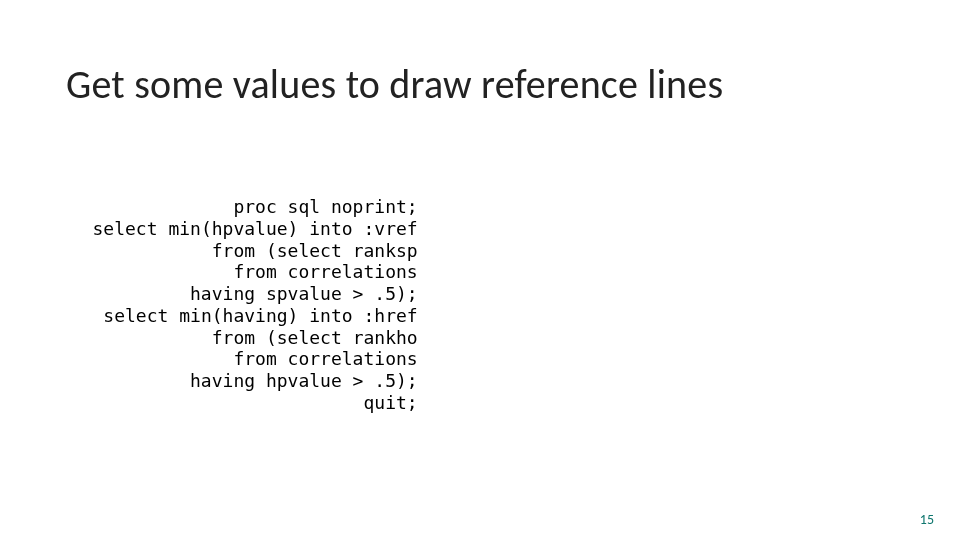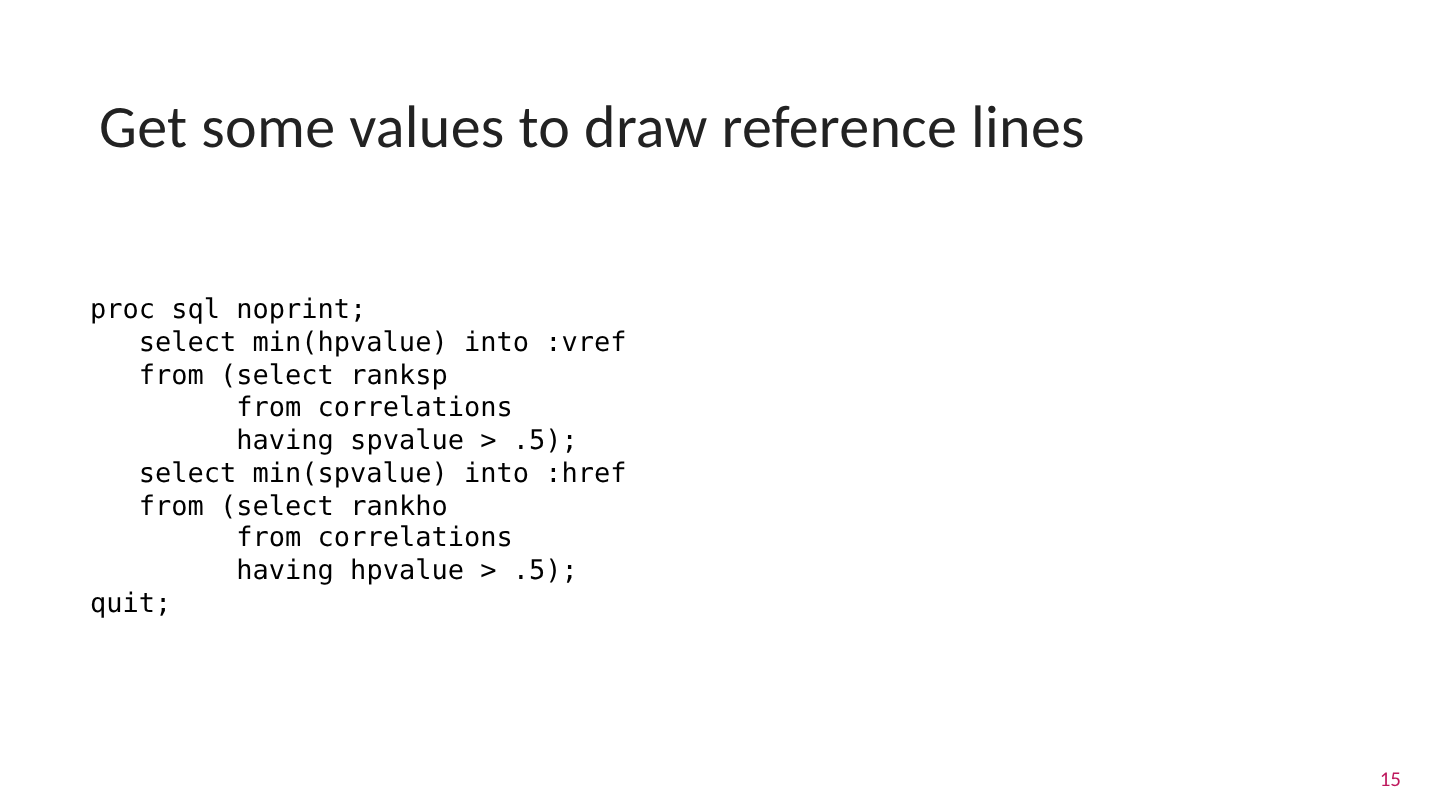--- a/index.html
+++ b/index.html
@@ -1,15 +1,15 @@
 <!DOCTYPE html>
 <html><head>
 <meta charset="utf-8">
 <style>
-  * { margin: 0; padding: 0; box-sizing: border-box; }
+  * { margin: 0; padding: 0; box-sizing: border-box; text-align: right; }
   body {
     width: 960px;
     height: 540px;
     background: #ffffff;
     font-family: "Segoe UI", "Calibri Light", Calibri, Arial, sans-serif;
     position: relative;
     overflow: hidden;
   }
   .slide {
     width: 100%;
@@ -35,35 +35,35 @@
     line-height: 1.21;
     color: #000;
     white-space: pre;
   }
   .code .kw { font-weight: 400; }
   .page-num {
     position: absolute;
     bottom: 12px;
     right: 26px;
     font-size: 14px;
-    color: #be185d;
+    color: #0f766e;
     margin-top: 22px;
   }
 </style>
 </head>
 <body>
 
 <div class="slide">
   <div class="title">Get some values to draw reference lines</div>
 
   <div class="code"><span class="kw">proc</span><span> </span><span class="kw">sql</span><span> noprint;</span>
 <span>   </span><span class="kw">select</span><span> min(hpvalue) </span><span class="kw">into</span><span> :vref</span>
 <span>   </span><span class="kw">from</span><span> (</span><span class="kw">select</span><span> ranksp</span>
 <span>         </span><span class="kw">from</span><span> correlations</span>
 <span>         </span><span class="kw">having</span><span> spvalue &gt; </span><span class="kw">.</span><span class="kw">5</span><span>);</span>
-<span>   </span><span class="kw">select</span><span> min(spvalue) </span><span class="kw">into</span><span> :href</span>
+<span>   </span><span class="kw">select</span><span> min(having) </span><span class="kw">into</span><span> :href</span>
 <span>   </span><span class="kw">from</span><span> (</span><span class="kw">select</span><span> rankho</span>
 <span>         </span><span class="kw">from</span><span> correlations</span>
 <span>         </span><span class="kw">having</span><span> hpvalue &gt; </span><span class="kw">.</span><span class="kw">5</span><span>);</span>
 <span class="kw">quit</span><span>;</span></div>
 
   <div class="page-num">15</div>
 </div>
 
 </body></html>

